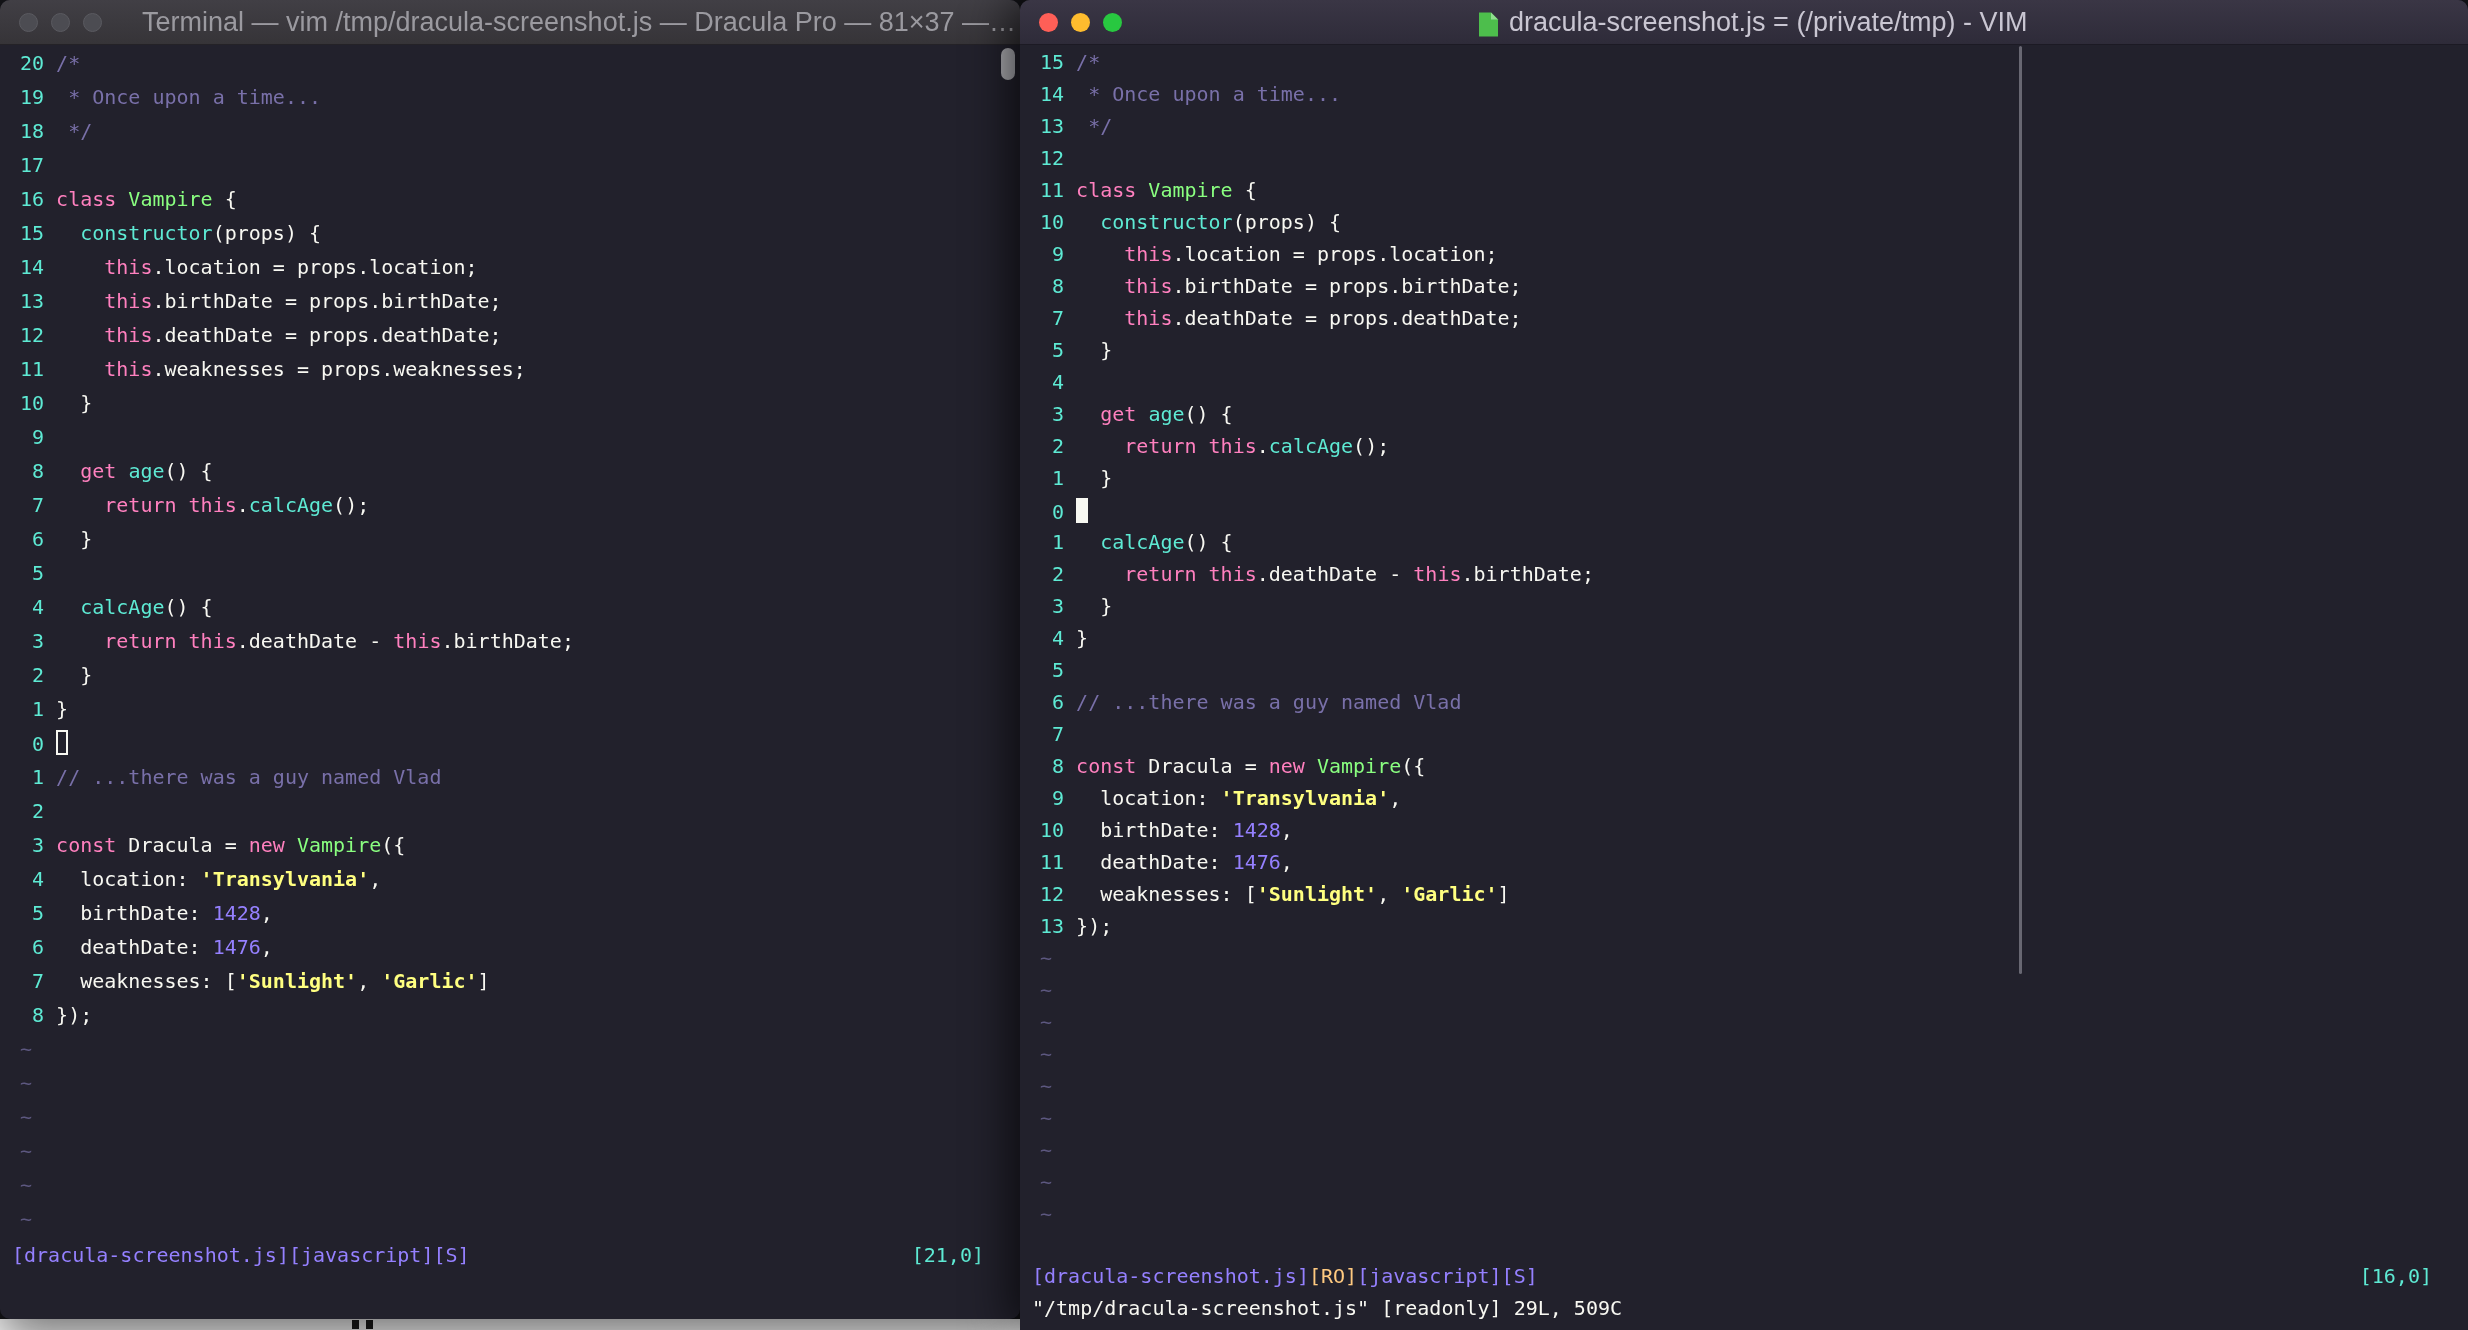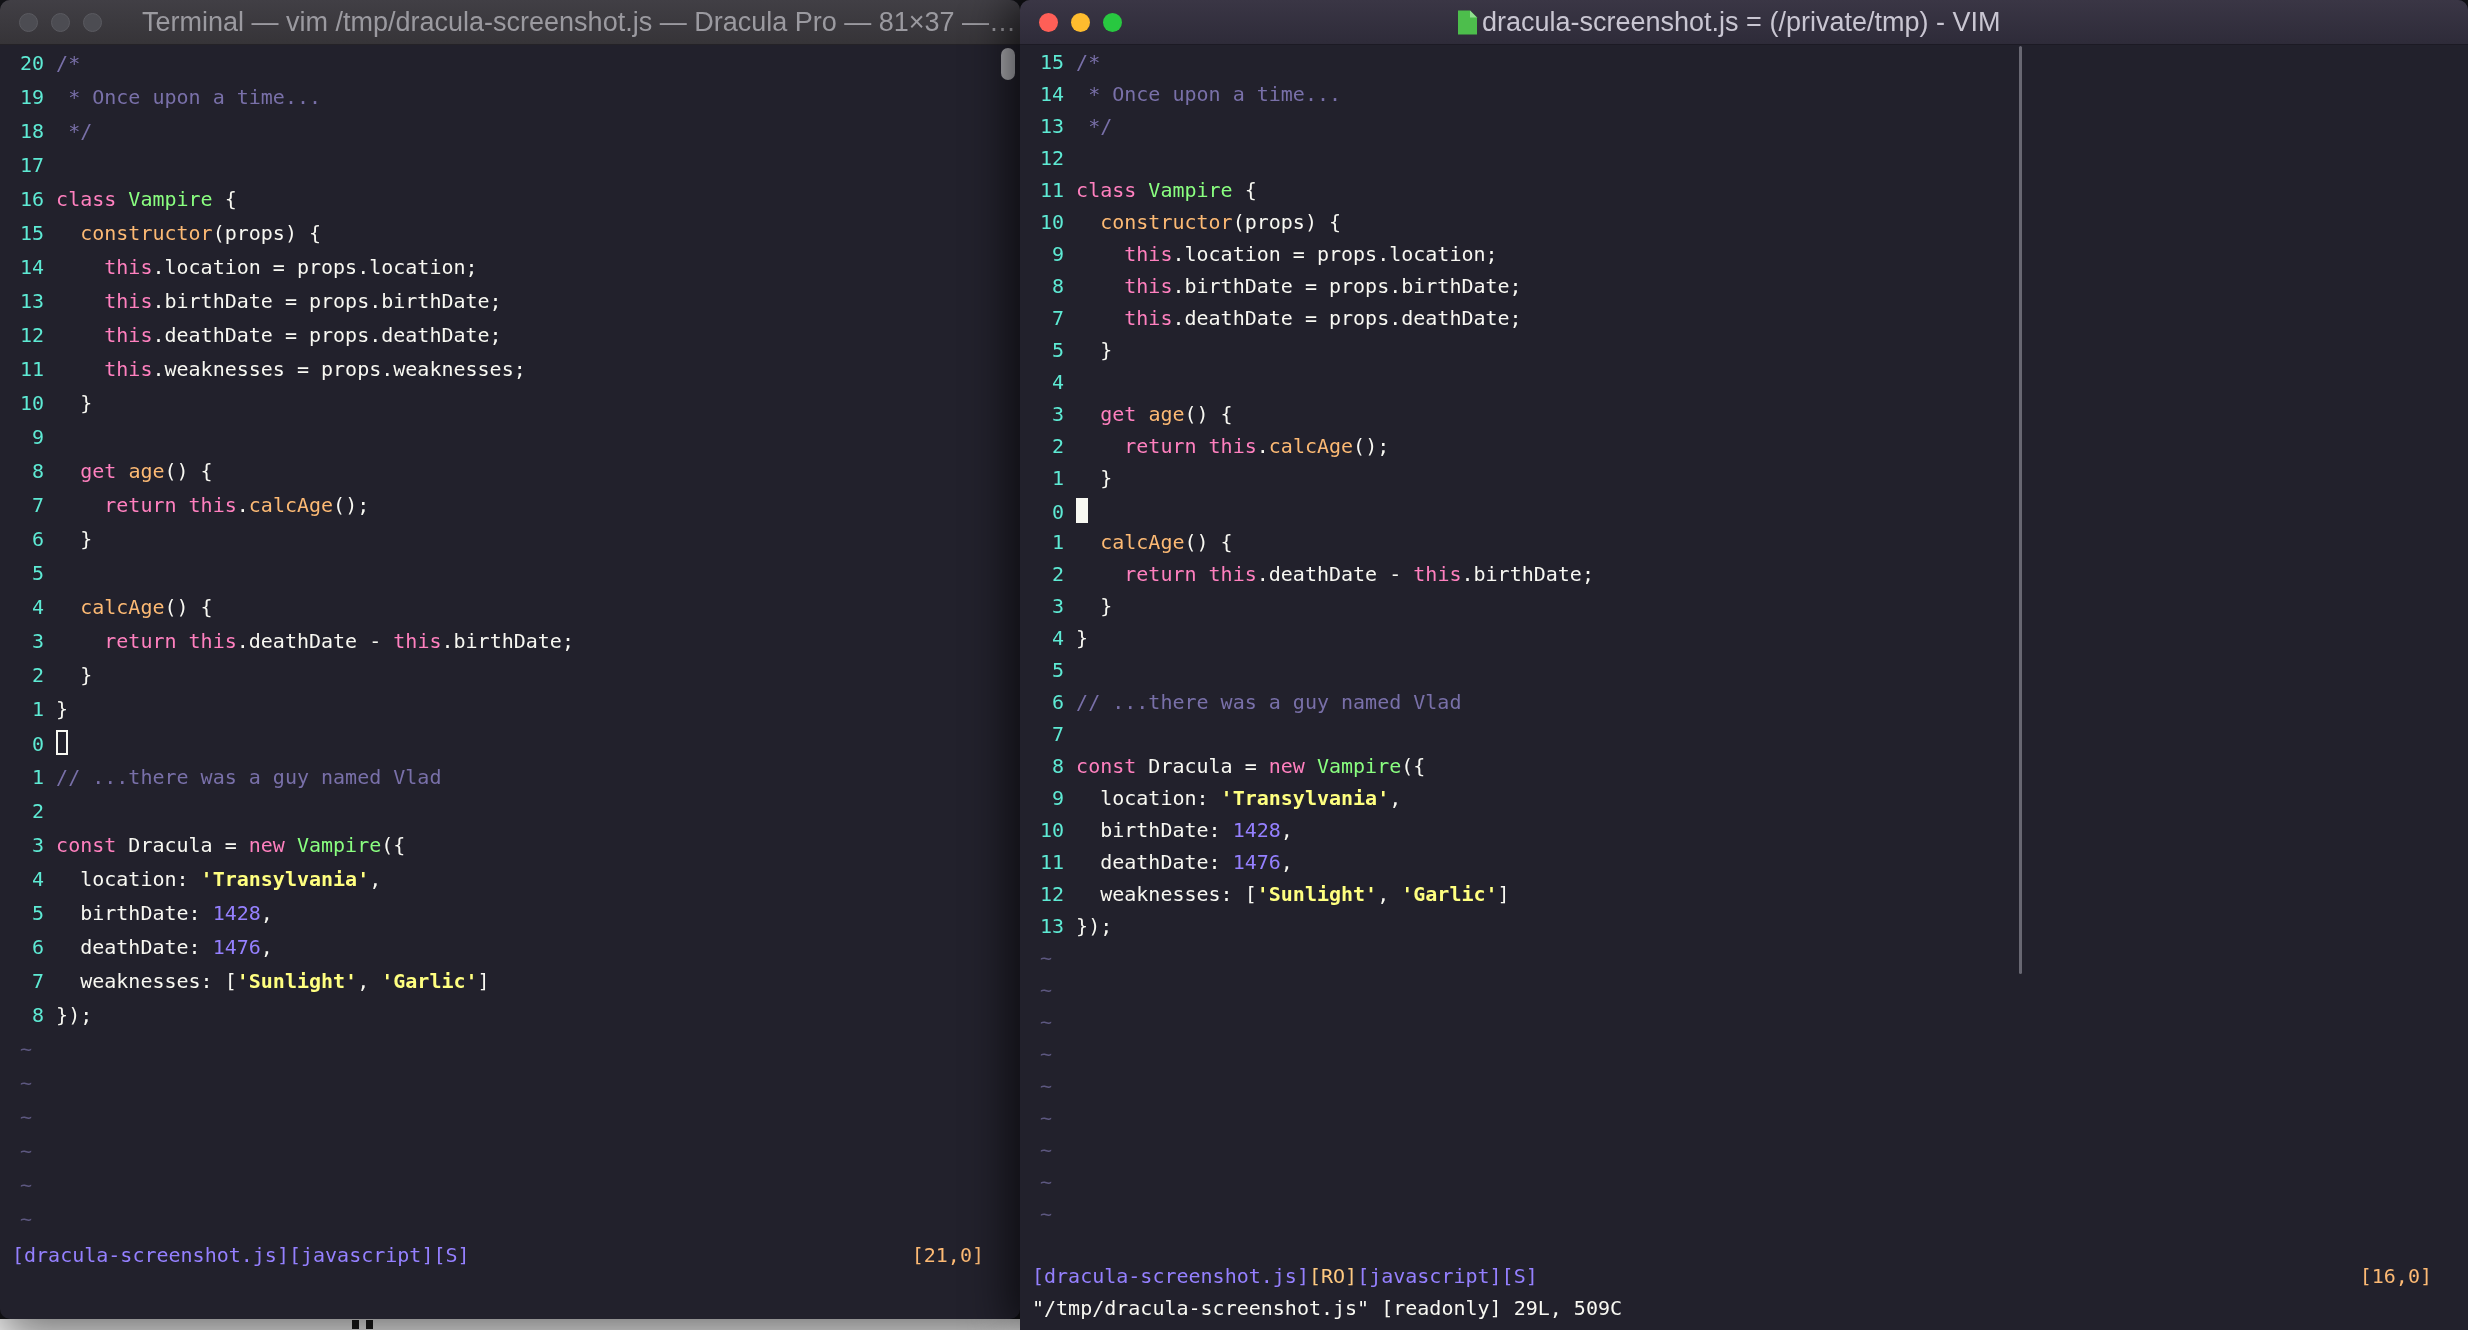--- a/index.html
+++ b/index.html
@@ -26,40 +26,40 @@
   .tb-left{background:linear-gradient(#413f45,#363438);border-bottom:1px solid #242227;}
   .tb-right{background:linear-gradient(#3a3645,#2e2b39);border-bottom:1px solid #1c1a24;}
   .traffic-lights{display:flex;gap:13px;padding-left:19px;align-items:center;}
   .tl{width:19px;height:19px;border-radius:50%;box-sizing:border-box;}
   .tl-gray{background:#4c4c52;border:1px solid #5a5a60;}
   .tl-red{background:#FF5F57;}
   .tl-yellow{background:#FEBC2E;}
   .tl-green{background:#28C840;}
   .tb-title{font-family:"Liberation Sans", sans-serif;font-size:27px;white-space:nowrap;}
   .tb-left .tb-title{position:absolute;left:142px;top:50%;transform:translateY(-50%);color:#9b9aa0;}
-  .title-group{position:absolute;left:436px;top:50%;transform:translateY(-50%);display:flex;align-items:center;gap:4px;}
+  .title-group{position:absolute;left:457px;top:50%;transform:translateY(-50%);display:flex;align-items:flex-end;gap:10px;}
   .tb-right .tb-title{color:#c9c6d2;}
   .doc-icon{display:block;}
 
   
   .editor{position:absolute;left:0;right:0;top:44px;padding:2px 0 0 20px;font-size:20px;color:#F8F8F2;}
   .left-window .editor{line-height:34px;}
   .right-window .editor{line-height:32px;}
   .row{white-space:pre;}
   .left-window .row{height:34px;}
   .right-window .row{height:32px;}
   .lnum{display:inline-block;width:2ch;text-align:right;color:#5eead4;margin-right:1ch;}
   .tilde{color:#5d5880;}
 
   
   .t-fg{color:#F8F8F2;}
   .t-comment{color:#7970A9;}
   .t-pink{color:#FF80BF;}
   .t-green{color:#8AFF80;}
-  .t-cyan{color:#fdba74;}
+  .t-cyan{color:#5eead4;}
   .t-yellow{color:#FFFF80;font-weight:bold;}
   .t-purple{color:#9580FF;}
   .t-orange{color:#FFCA80;}
 
   
   .cursor{display:inline-block;width:1ch;height:25px;position:relative;top:4px;}
   .cursor.hollow{box-shadow:inset 0 0 0 2px #F8F8F2;}
   .cursor.block{background:#F8F8F2;}
 
   

